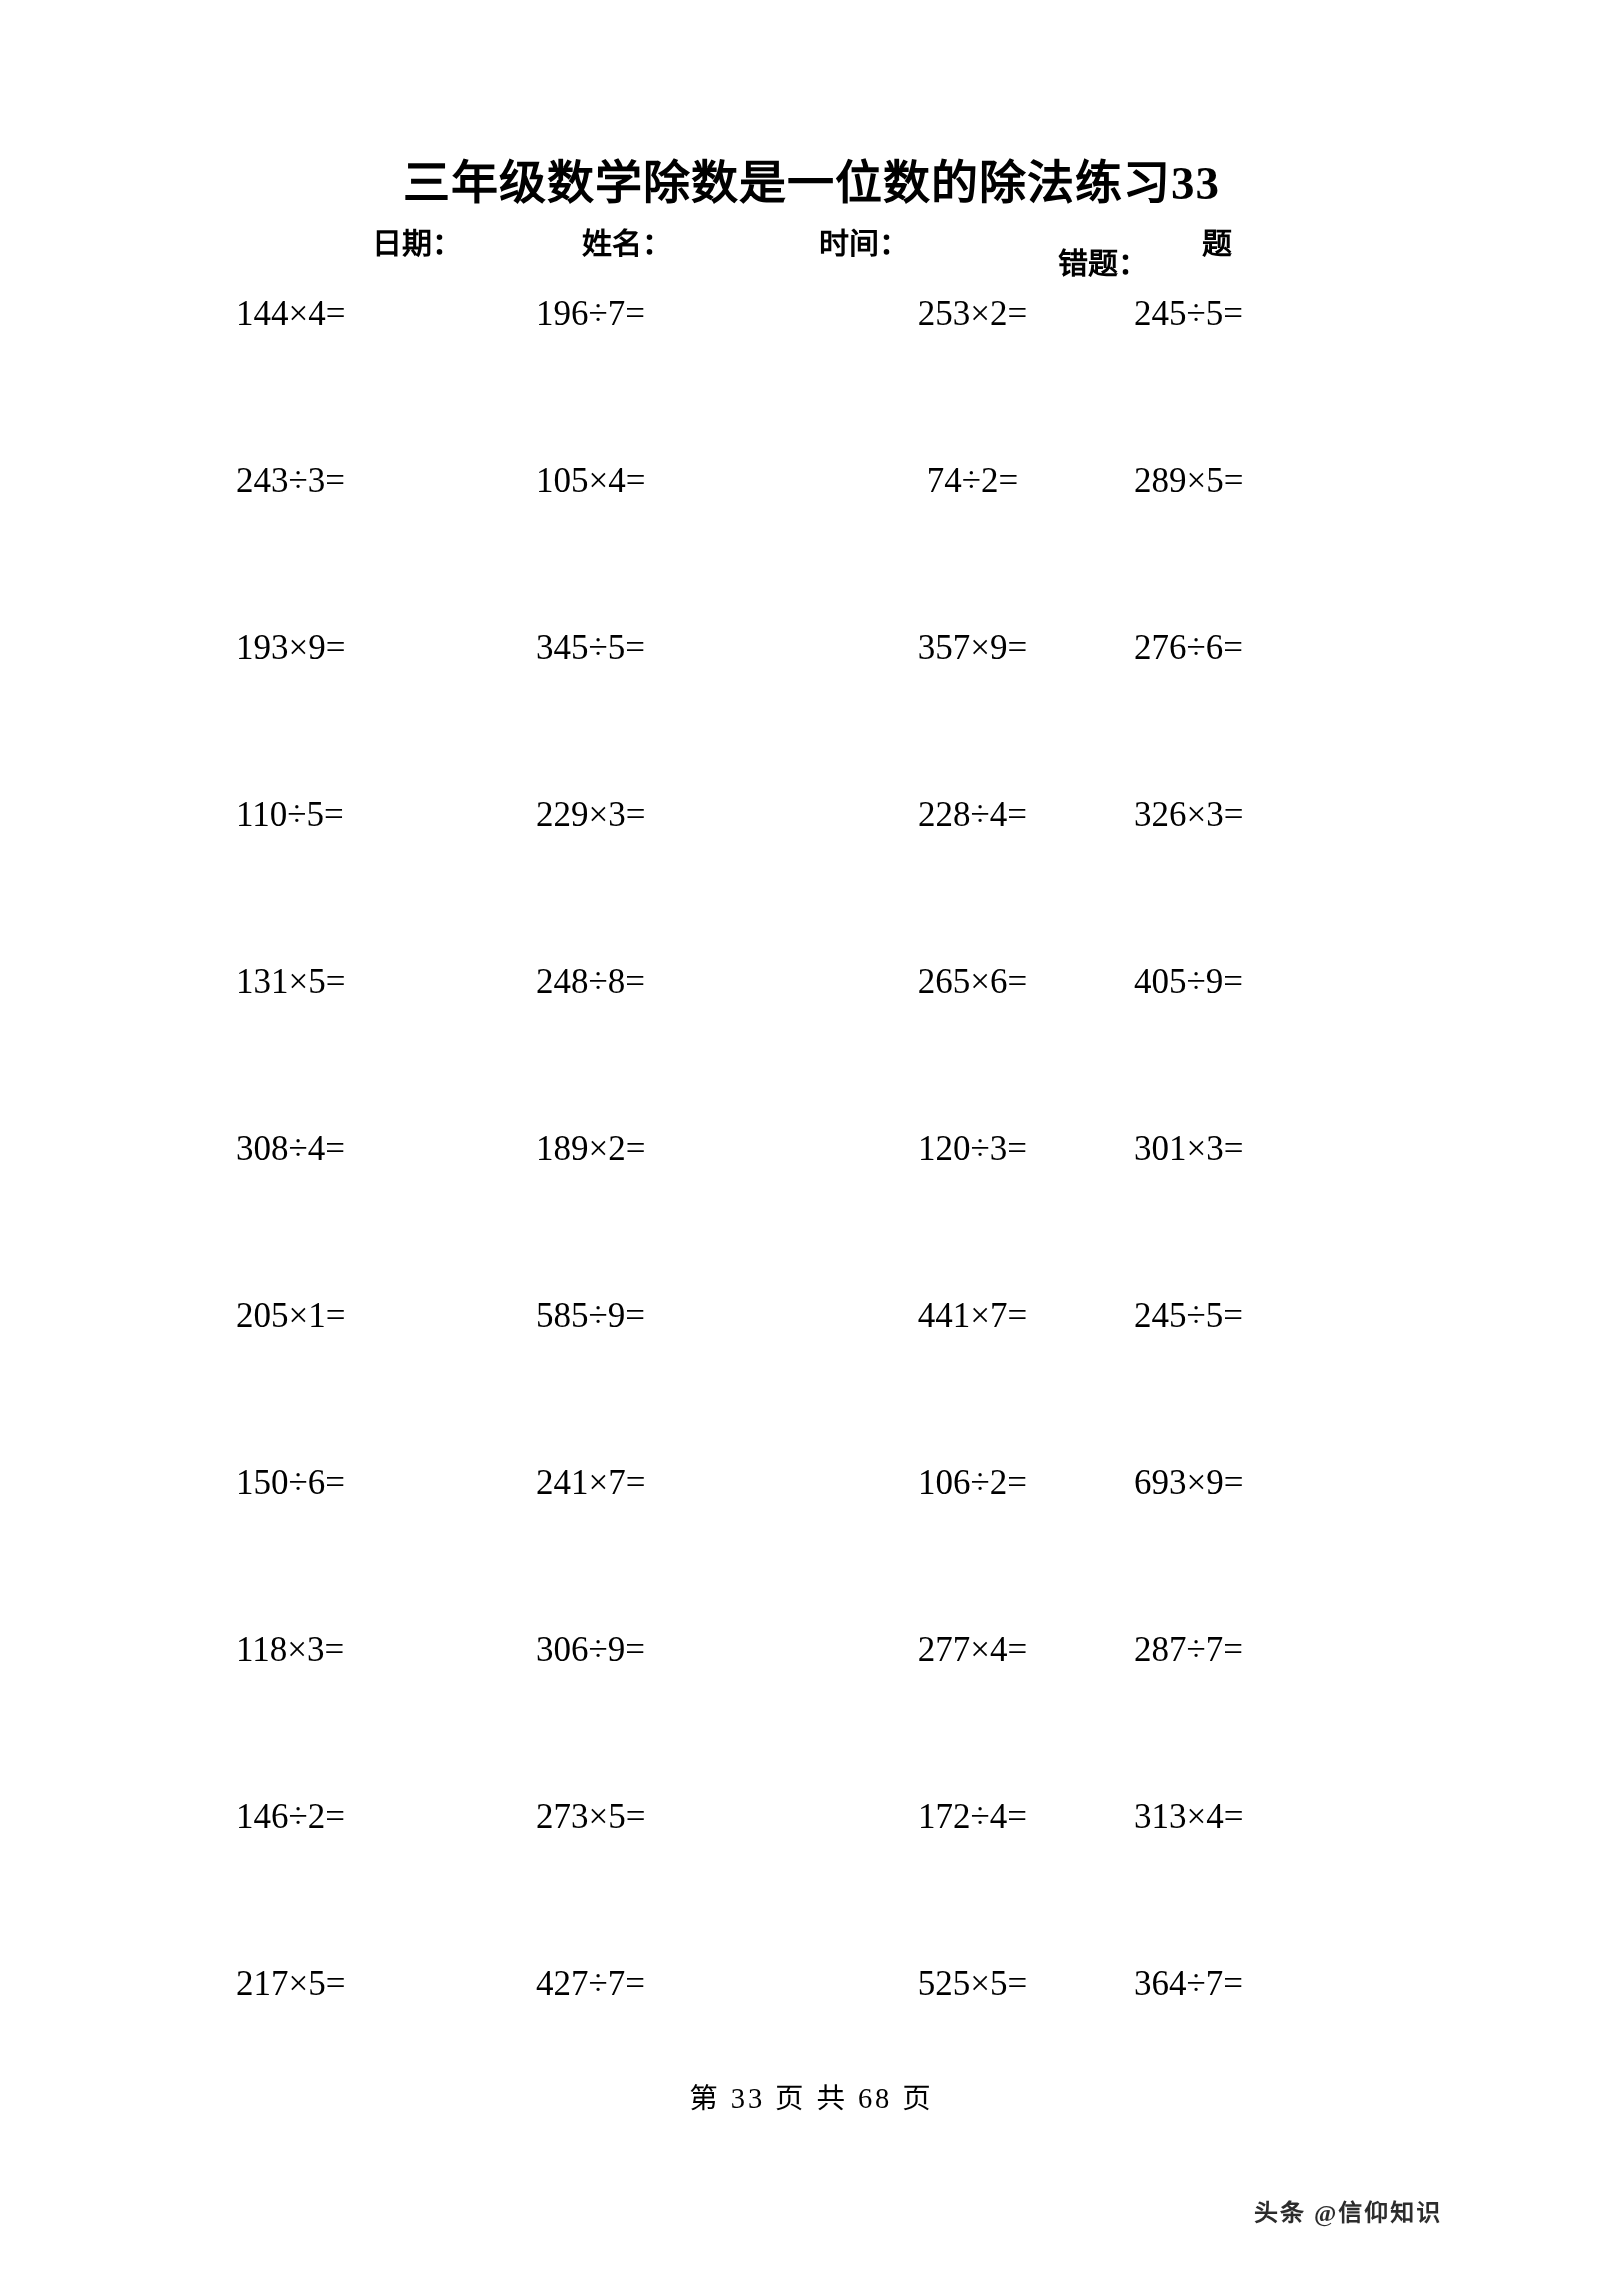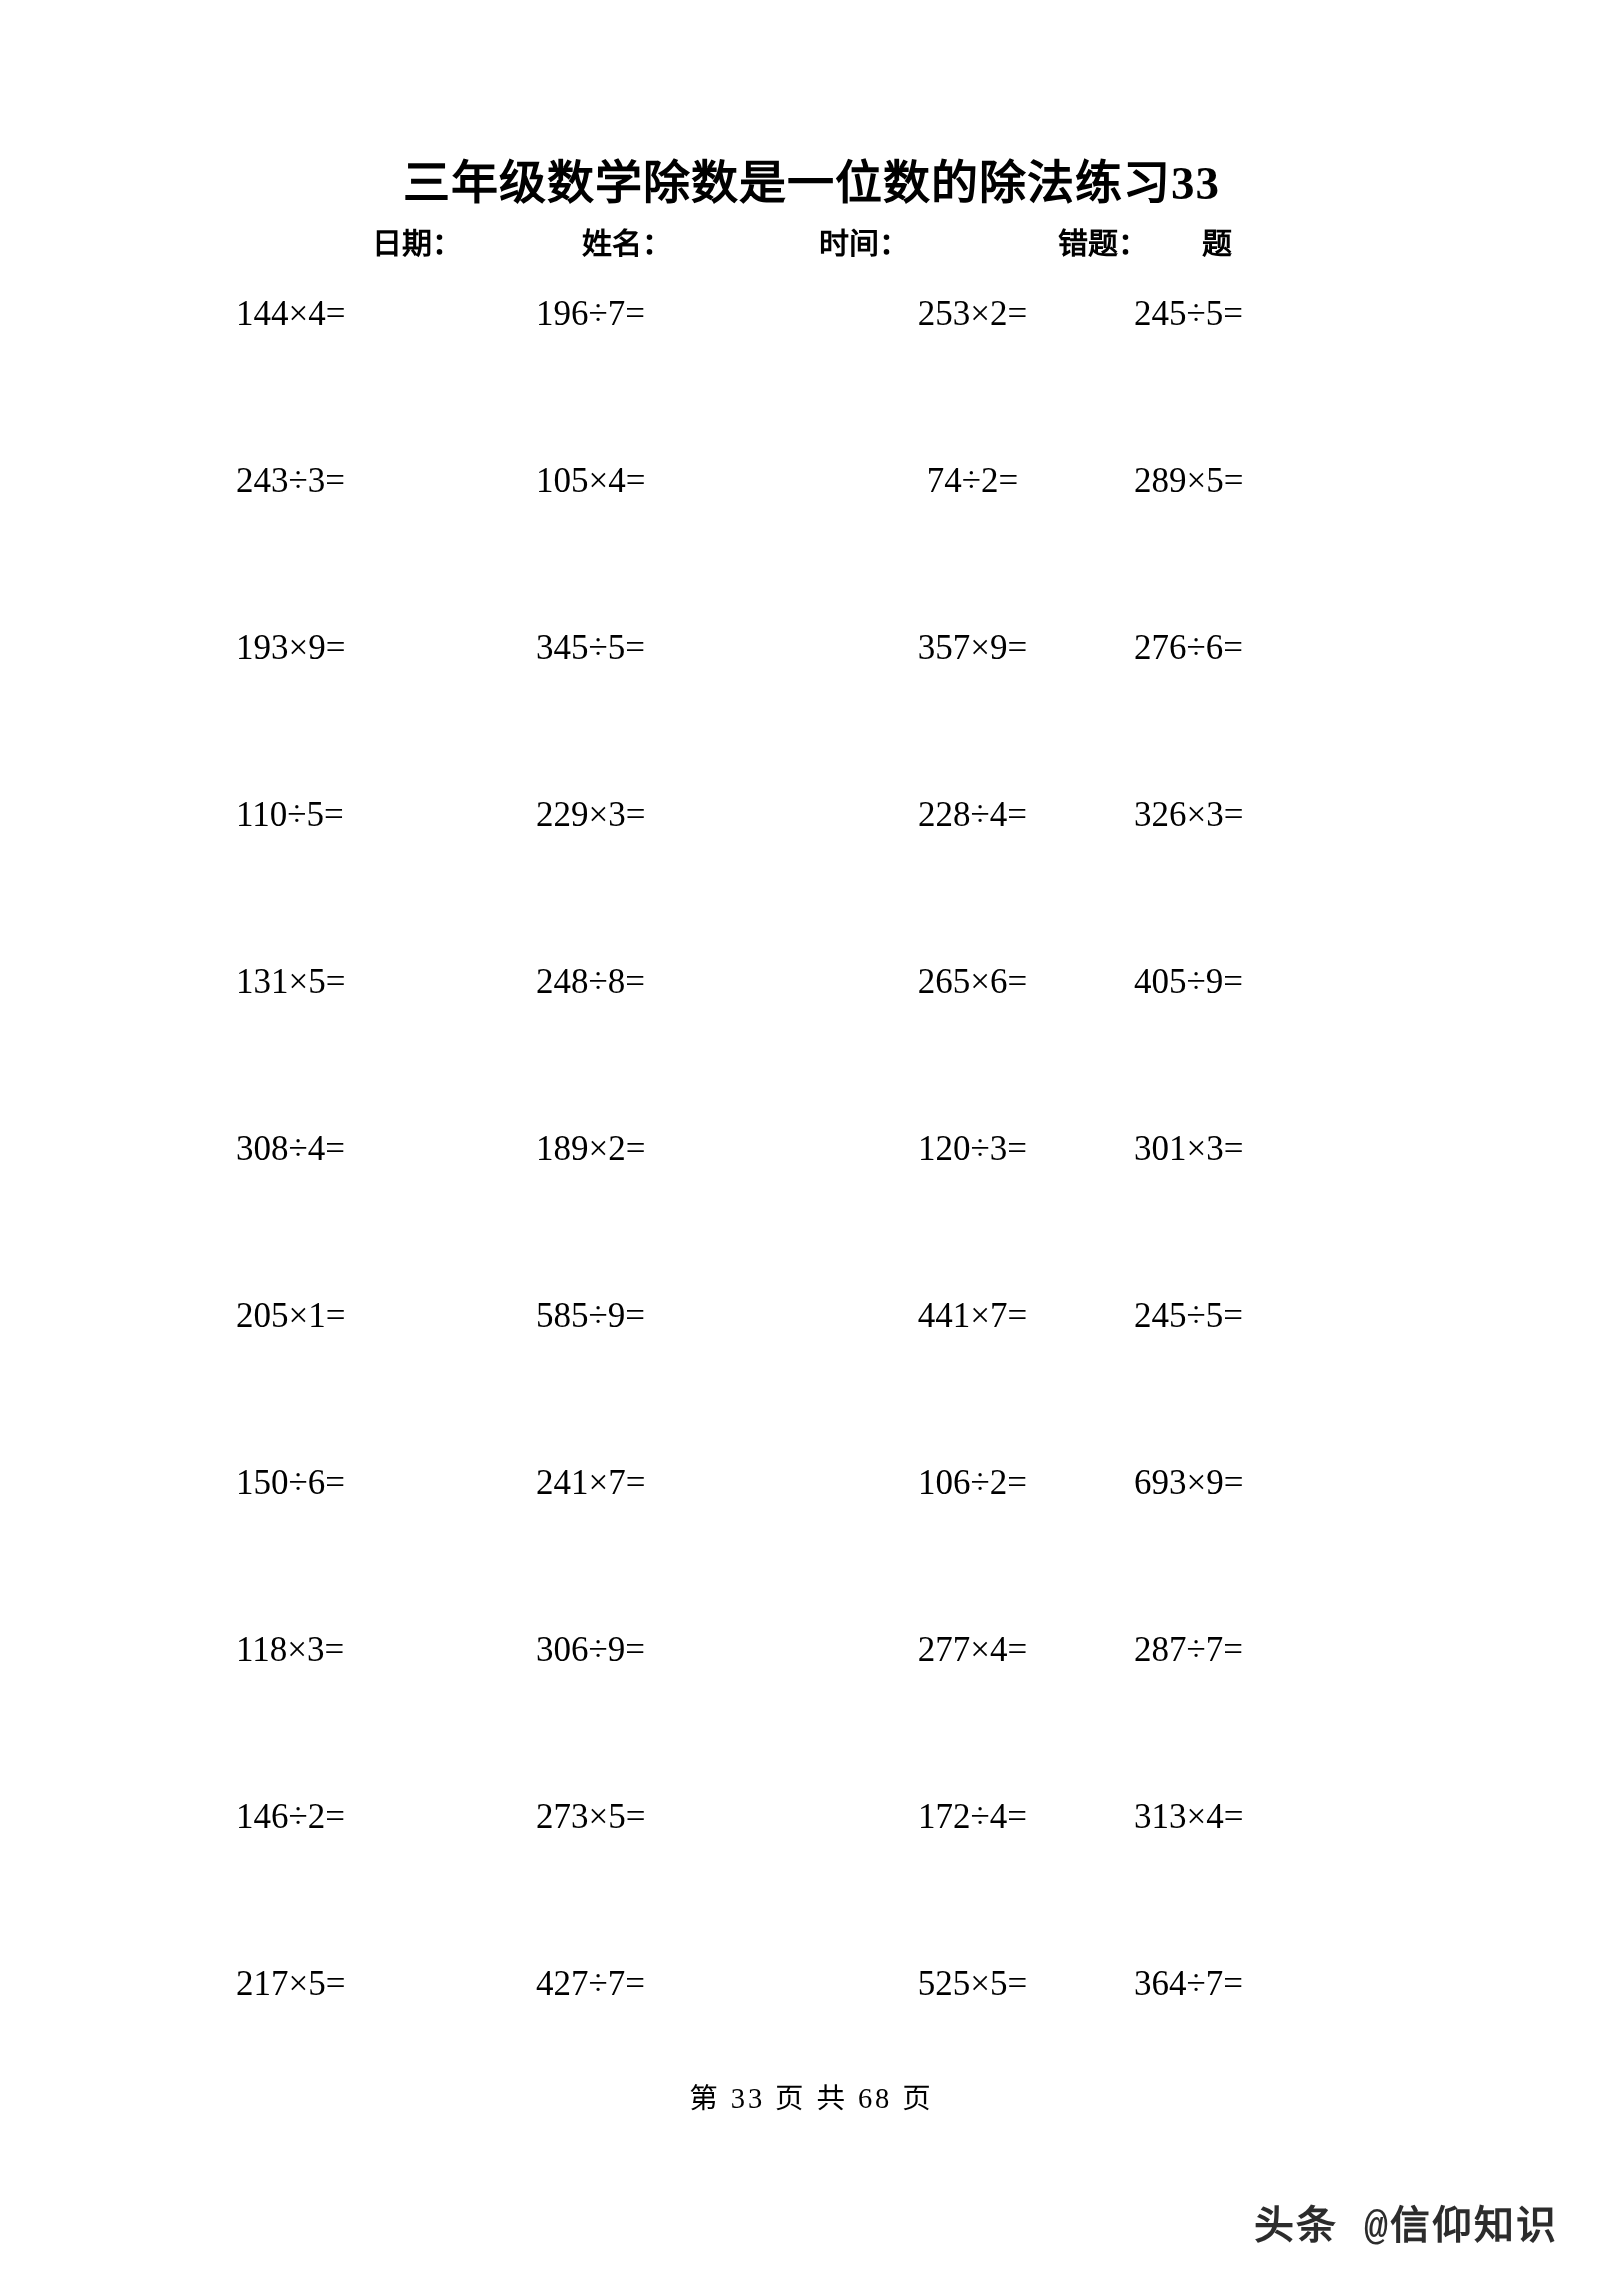--- a/index.html
+++ b/index.html
@@ -53,21 +53,21 @@
     position: absolute;
     top: 0;
     font-size: 30px;
     font-weight: bold;
     line-height: 44px;
     white-space: nowrap;
   }
   .info-date    { left: 372px; }
   .info-name    { left: 582px; }
   .info-time    { left: 819px; }
-  .info-wrong   { left: 1058px; }
+  .info-wrong   { left: 1058px; margin-top: 20px; }
   .info-unit    { left: 1202px; }
 
   
   .grid {
     position: absolute;
     left: 0;
     top: 284px;
     width: 1322px;
   }
   .row {
@@ -100,25 +100,25 @@
     font-size: 28.5px;
     letter-spacing: 2.9px;
     white-space: nowrap;
   }
 
   
   .watermark {
     position: absolute;
     left: 1254px;
     top: 2193px;
-    font-size: 40px;
+    font-size: 24px;
     font-weight: bold;
     letter-spacing: 2px;
     color: #1b1b1b;
-    font-family: Liberation Mono, monospace;
+    font-family: Liberation Serif, serif;
     white-space: nowrap;
     opacity: 0.92;
   }
 </style>
 </head>
 <body>
 
 <div class="page">
 
   <h1 class="title">三年级数学除数是一位数的除法练习33</h1>

